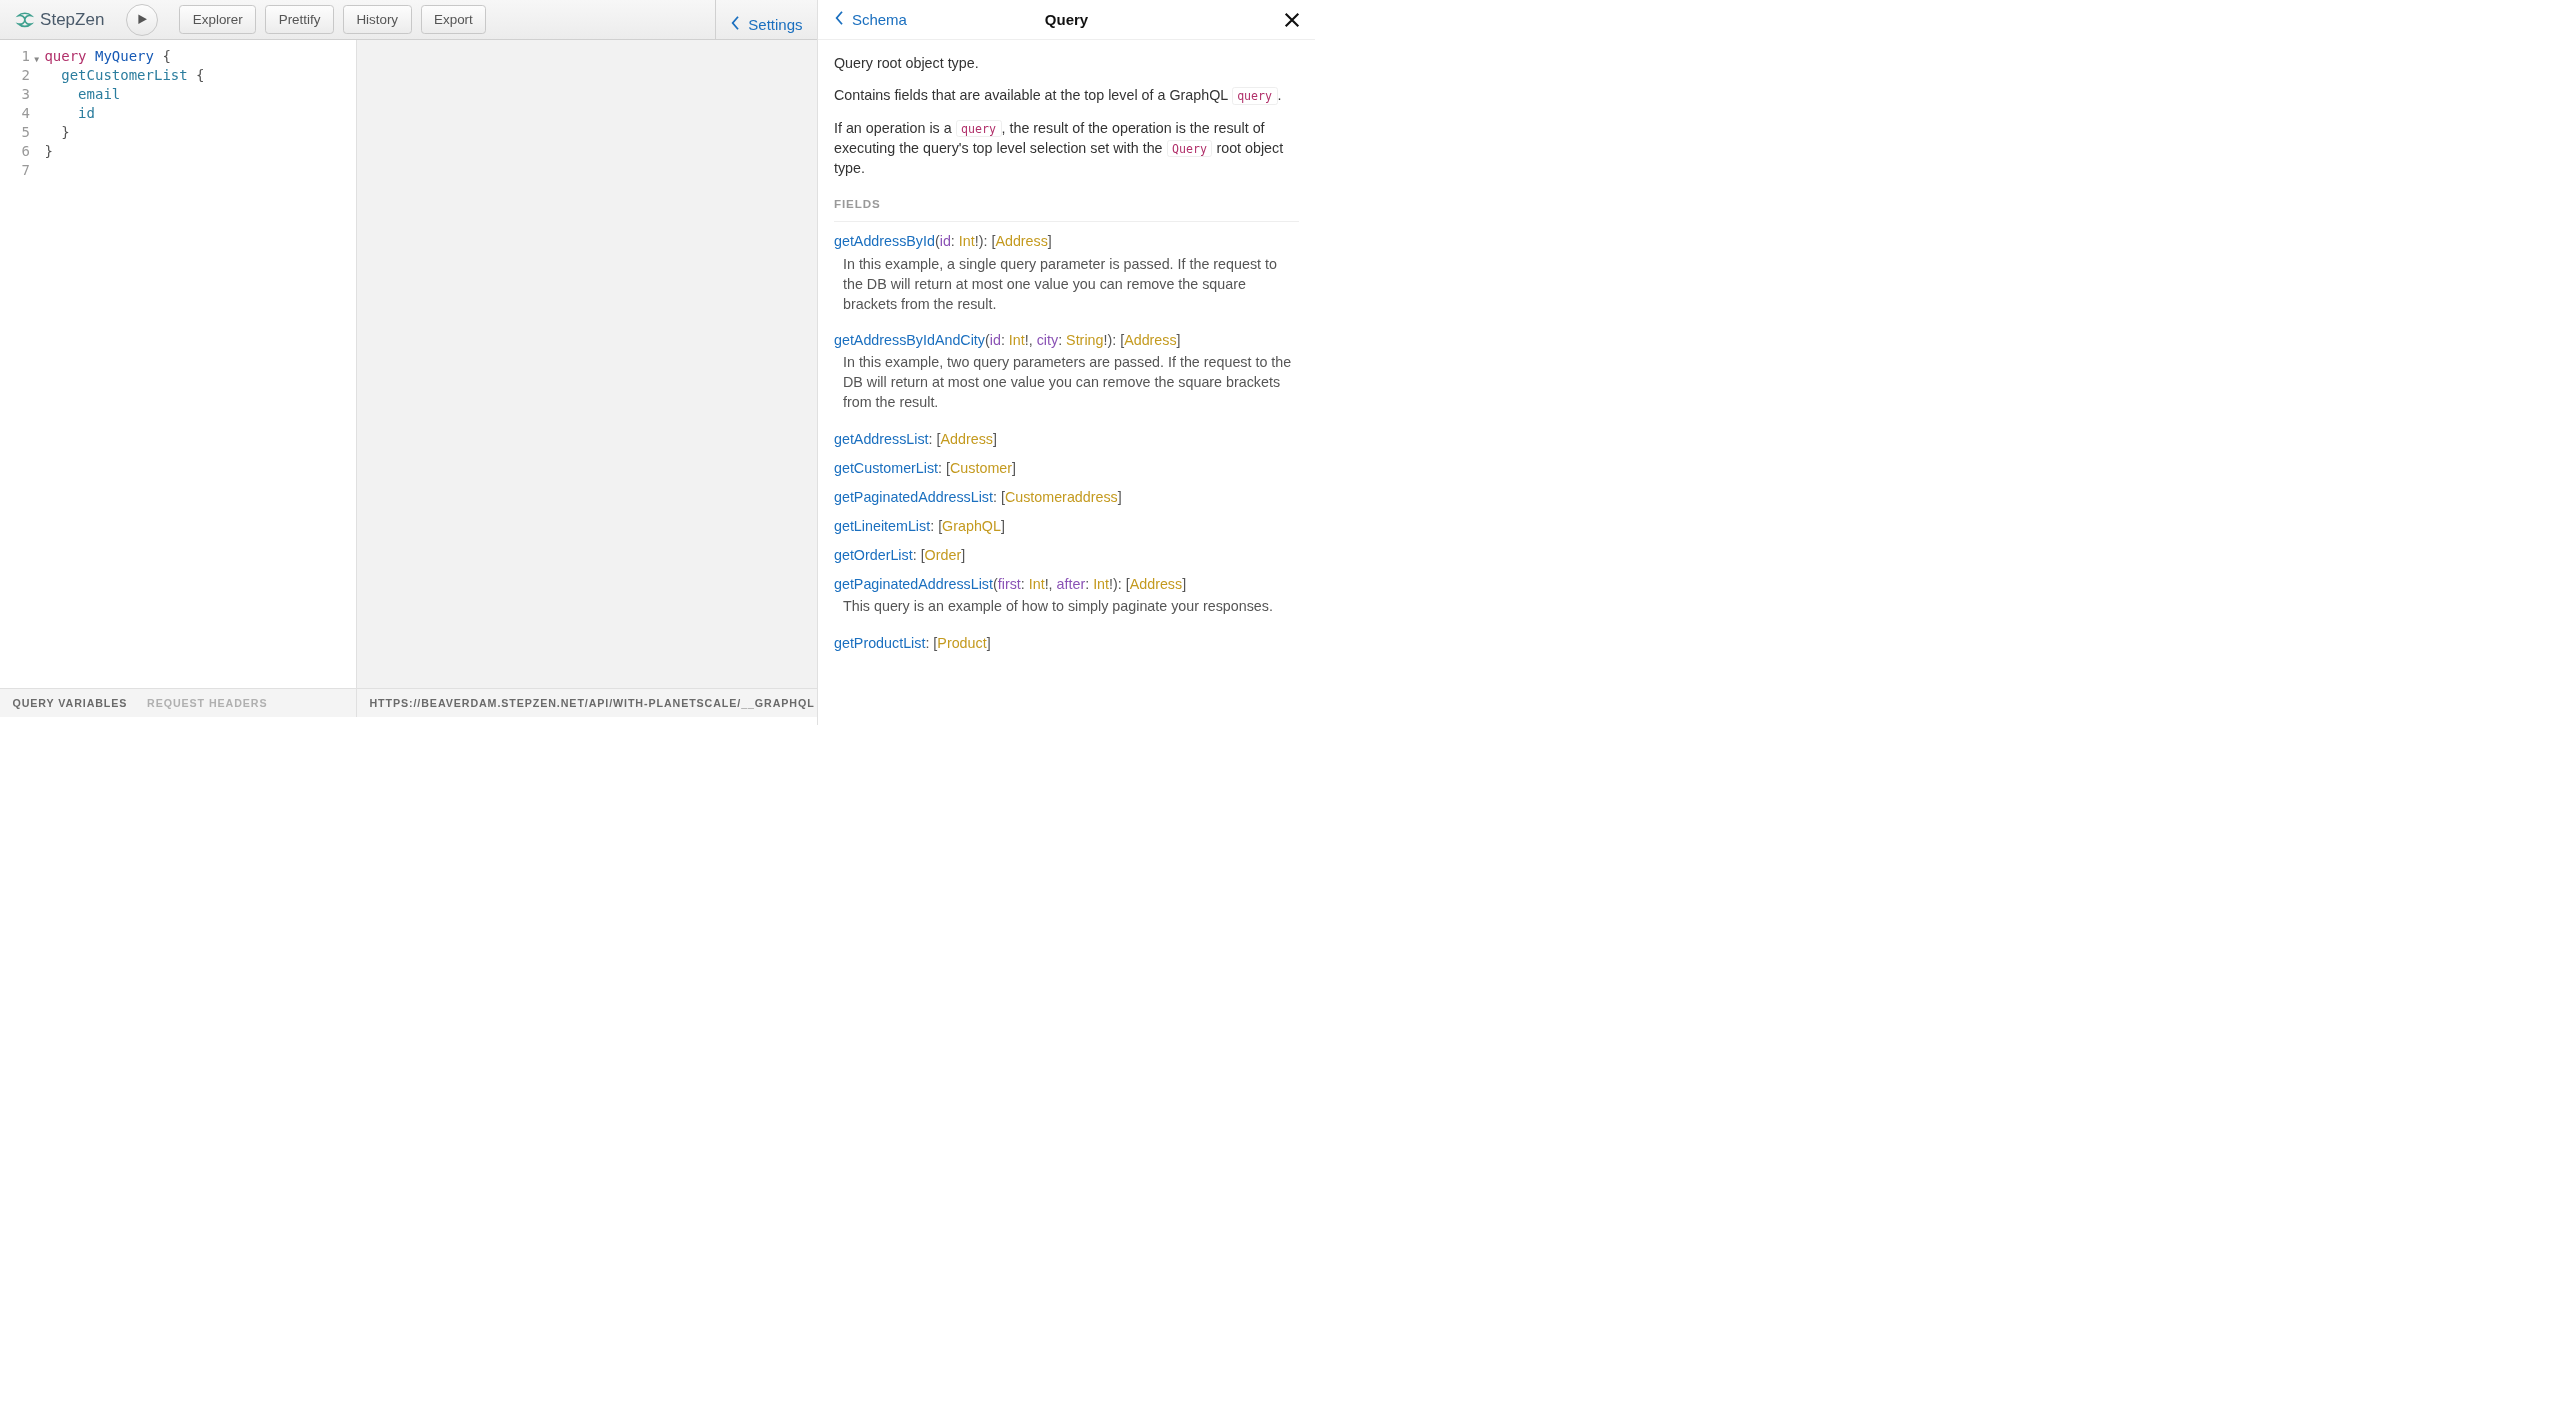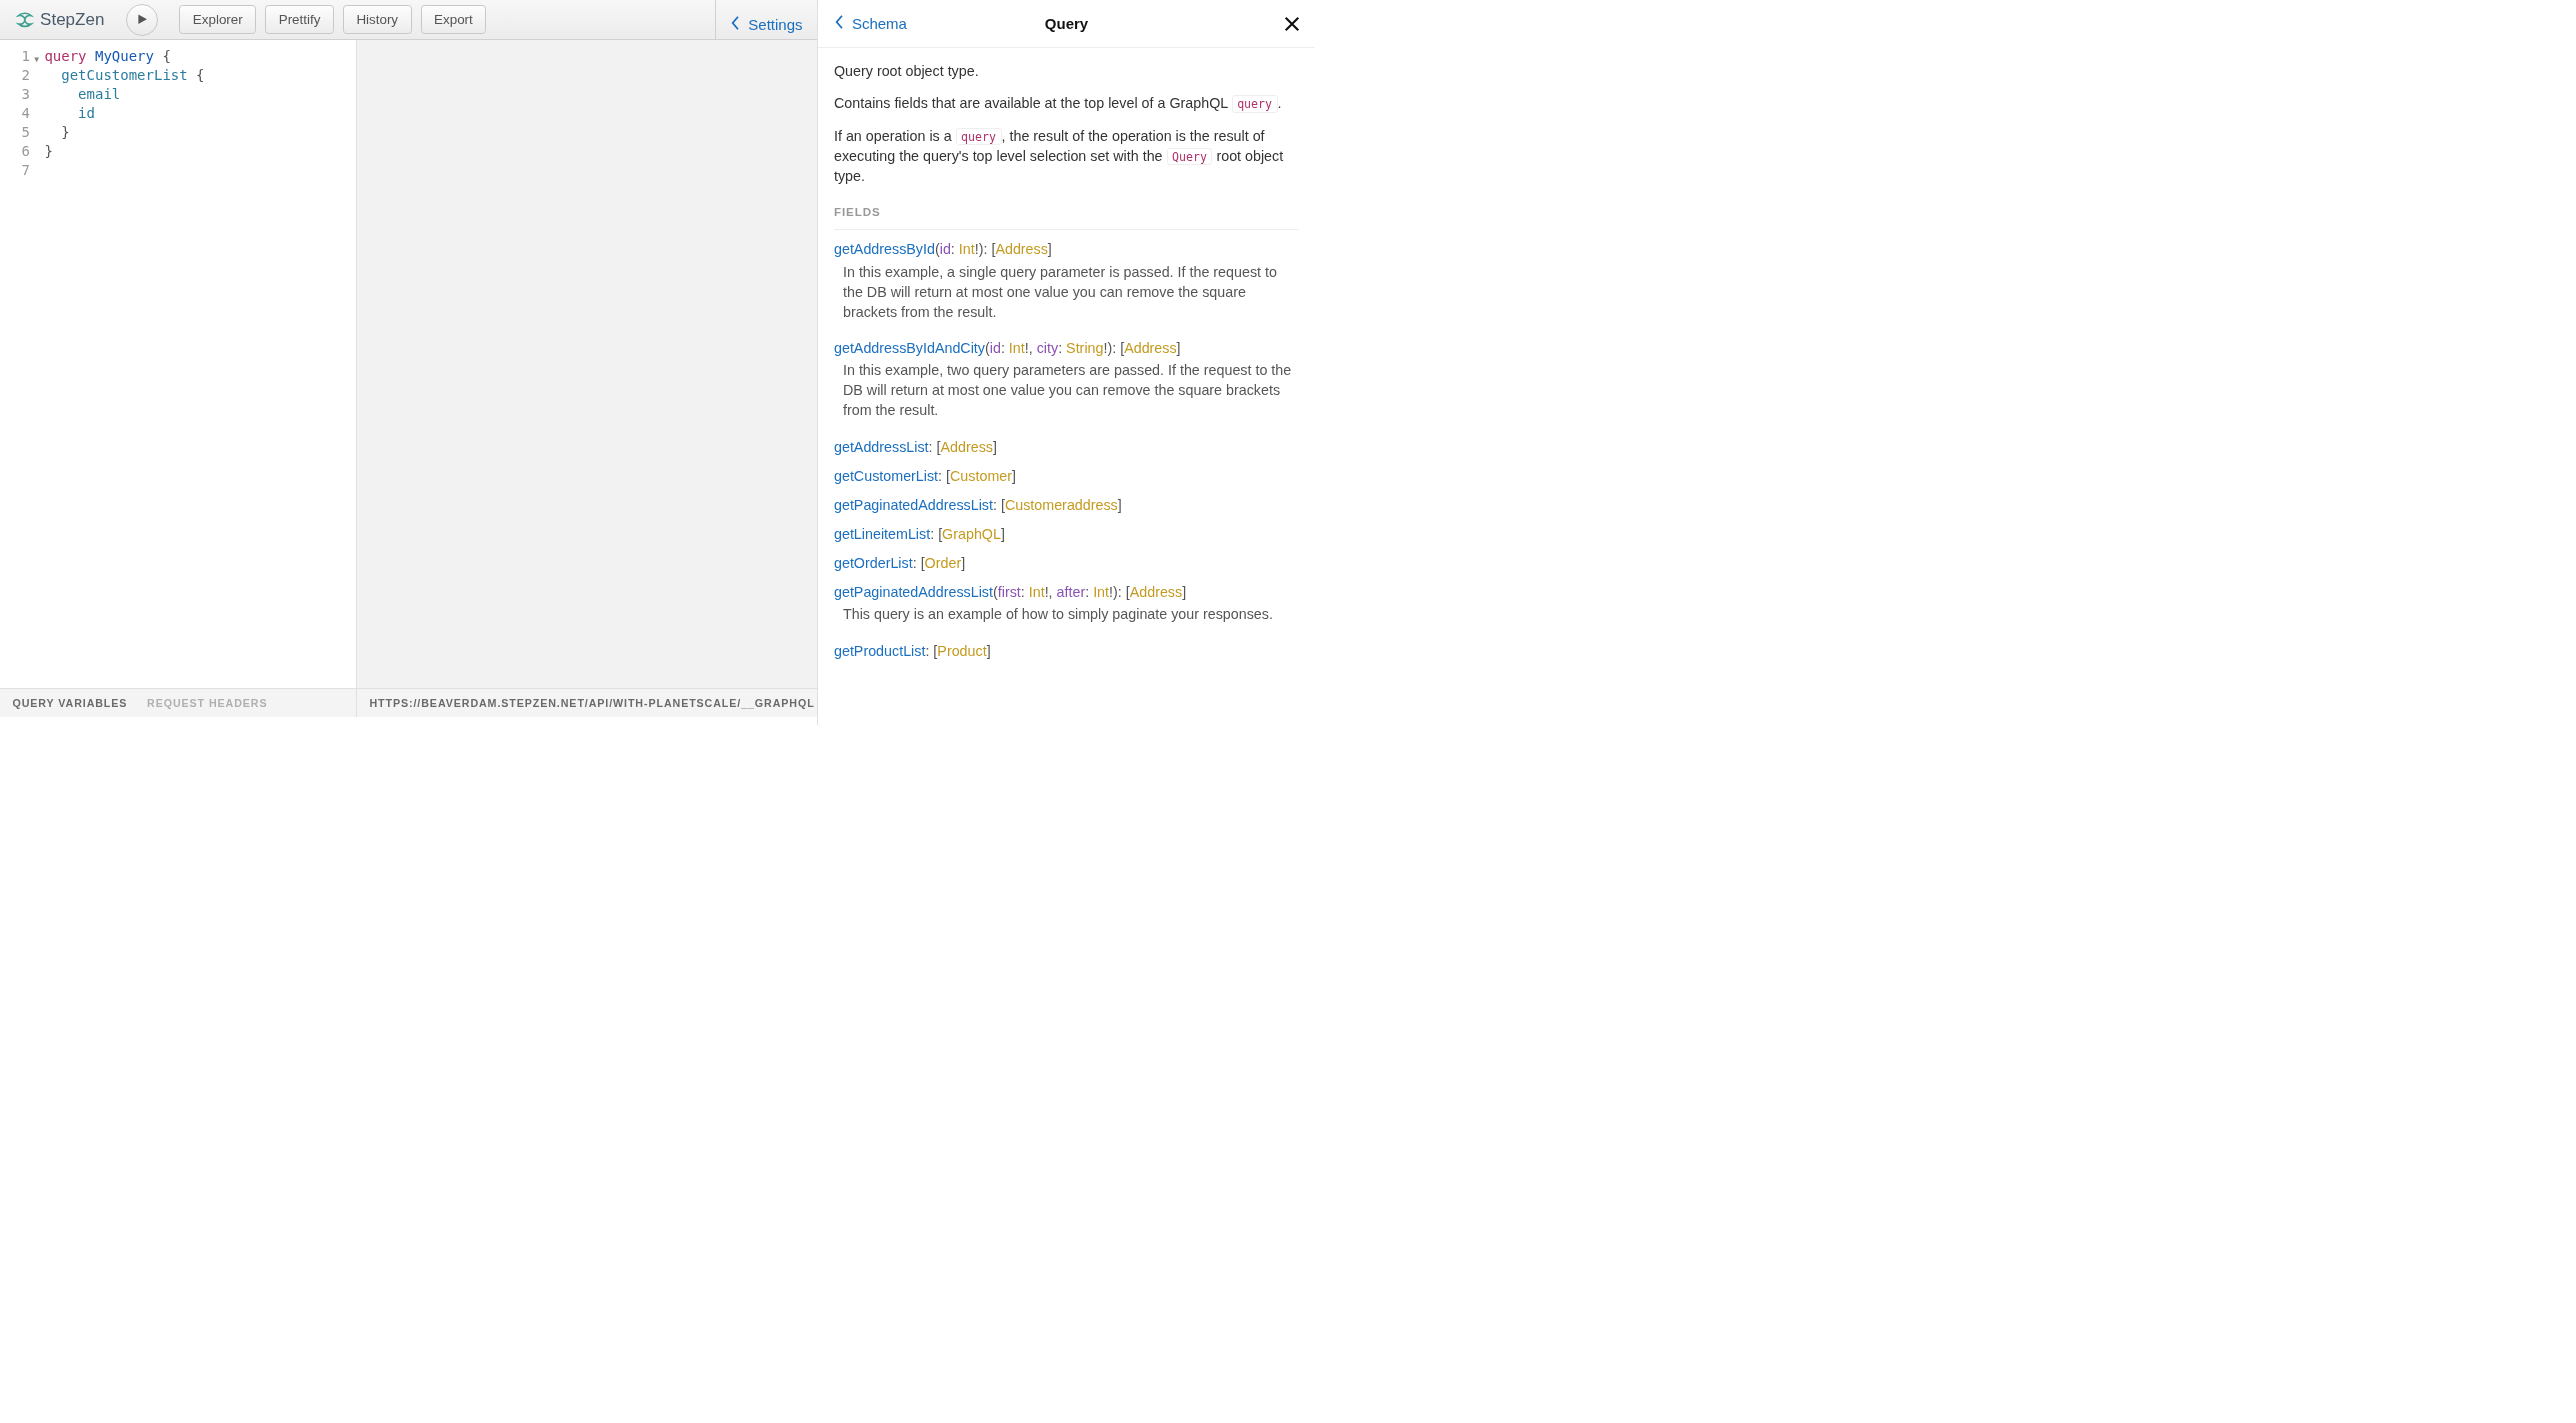--- a/index.html
+++ b/index.html
@@ -168,21 +168,21 @@
   top: 0; right: 0;
   width: 498px;
   height: 100%;
   background: #fff;
   border-left: 0.9px solid #e0e0e0;
   display: flex;
   flex-direction: column;
   z-index: 20;
 }
 .docs-header {
-  height: 48px;
+  height: 40px;
   display: flex;
   align-items: center;
   padding: 0 16px;
   position: relative;
   border-bottom: 0.9px solid #eee;
 }
 .docs-back {
   display: flex;
   align-items: center;
   color: #1a6fbf;

